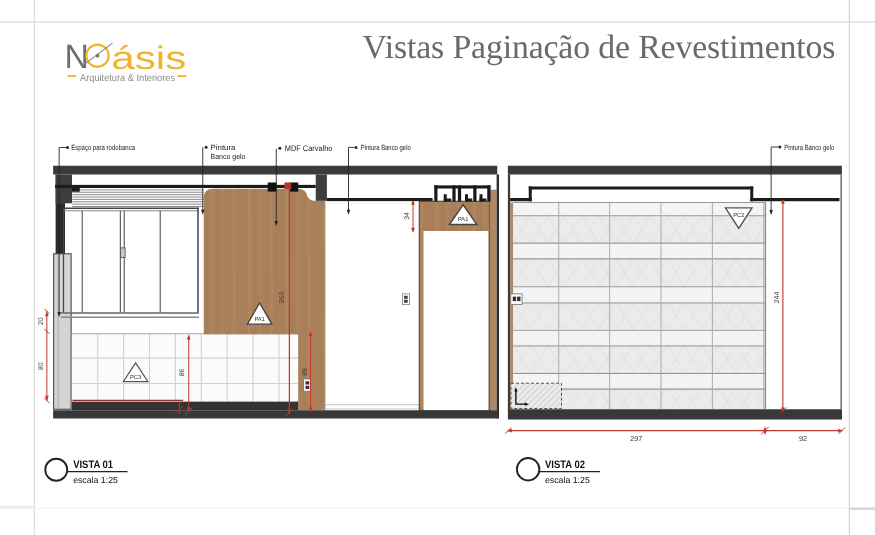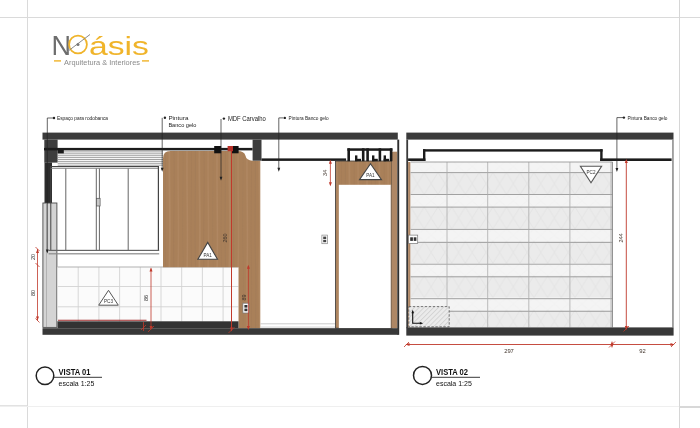--- a/index.html
+++ b/index.html
@@ -29,20 +29,22 @@
     <circle cx="38" cy="24.5" r="8.9" fill="none" stroke="#f0b42a" stroke-width="1.8"></circle>
     <line x1="27.5" y1="31.5" x2="50" y2="14.5" stroke="#8a8a8a" stroke-width="1"></line>
     <circle cx="38" cy="24.5" r="1.5" fill="#777"></circle>
     <text x="49" y="35" font-family="Liberation Sans, sans-serif" font-size="26" fill="#f0b42a" textLength="60" lengthAdjust="spacingAndGlyphs">ásis</text>
     <text x="24" y="44.5" font-family="Liberation Sans, sans-serif" font-size="8" fill="#8a8a8a" textLength="76" lengthAdjust="spacingAndGlyphs">Arquitetura &amp; Interiores</text>
     <rect x="14" y="40.2" width="7" height="1.4" fill="#f0b42a"></rect>
     <rect x="102" y="40.2" width="7" height="1.4" fill="#f0b42a"></rect>
   </svg>
 </div>
 
+<div class="abs" style="left:290px;top:22px;width:390px;height:32px;font-family:'Liberation Serif',serif;
+     font-size:27px;color:#6a6a6a;white-space:nowrap;letter-spacing:-0.1px;">Vistas Paginação de Revestimentos</div>
 
 <svg class="abs" style="left:0;top:0;" width="700" height="428" viewBox="0 0 700 428">
 <defs>
 
   <pattern id="wd" x="163" y="140" width="30" height="210" patternUnits="userSpaceOnUse">
     <rect width="30" height="210" fill="#a98059"></rect>
     <path d="M2.2,0 c1,40 -1.2,85 0.4,125 c1,30 -0.6,58 0.1,85" stroke="#a07957" stroke-width="1.2" fill="none" opacity=".55"></path>
     <path d="M6.6,0 c-1,38 1.1,72 0,112 c-0.8,36 0.7,62 0.2,98" stroke="#b88f6c" stroke-width="1.6" fill="none" opacity=".5"></path>
     <path d="M10.8,0 c1.2,48 -0.9,92 0.3,138 c0.8,28 -0.4,50 0.1,72" stroke="#9d7654" stroke-width="0.9" fill="none" opacity=".5"></path>
     <path d="M15.4,0 c-1.1,42 0.9,80 -0.2,122 c-0.7,34 0.6,58 0.2,88" stroke="#b58c68" stroke-width="1.3" fill="none" opacity=".5"></path>

